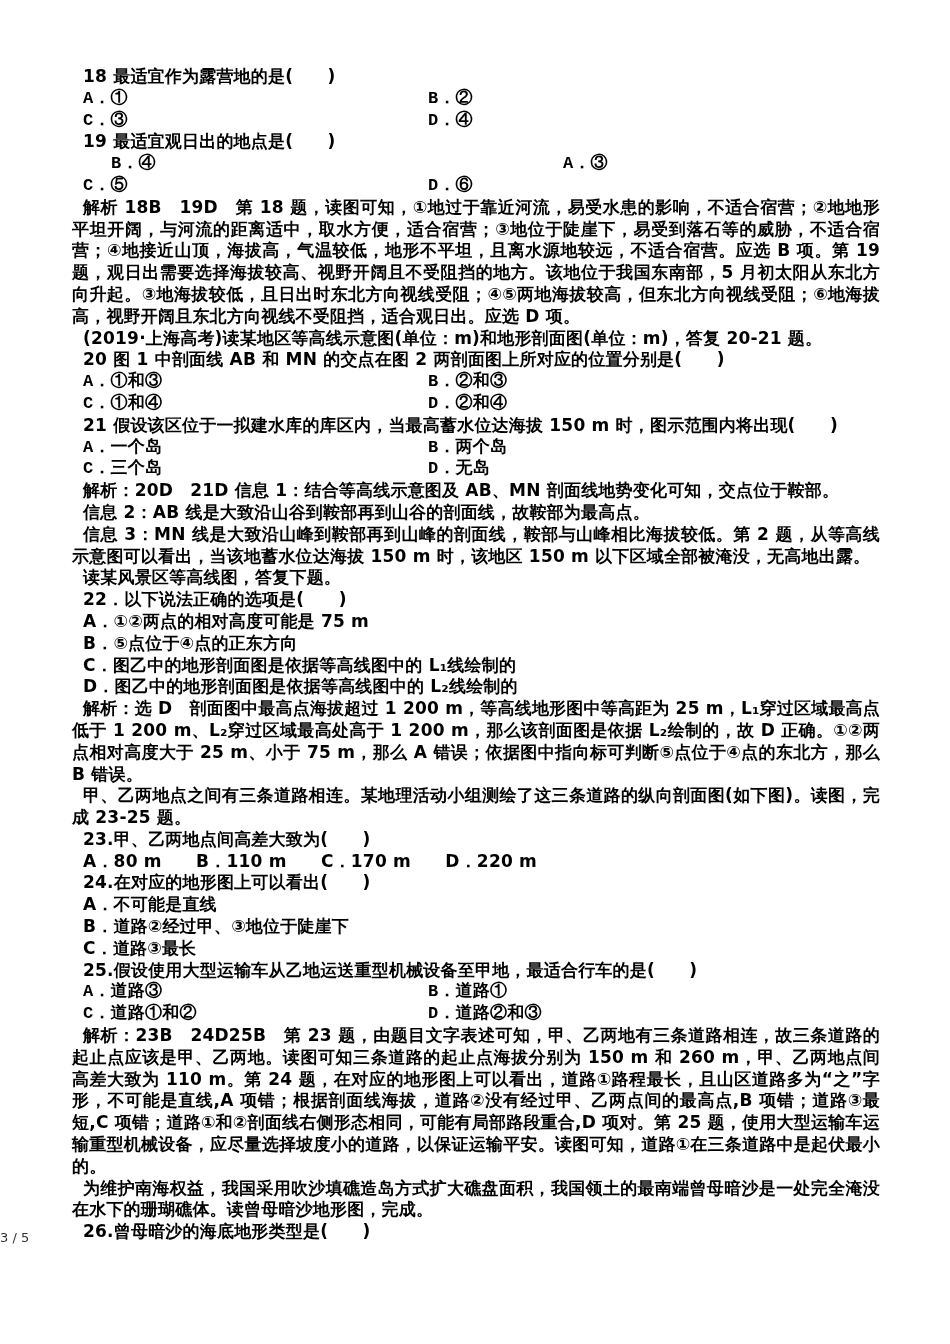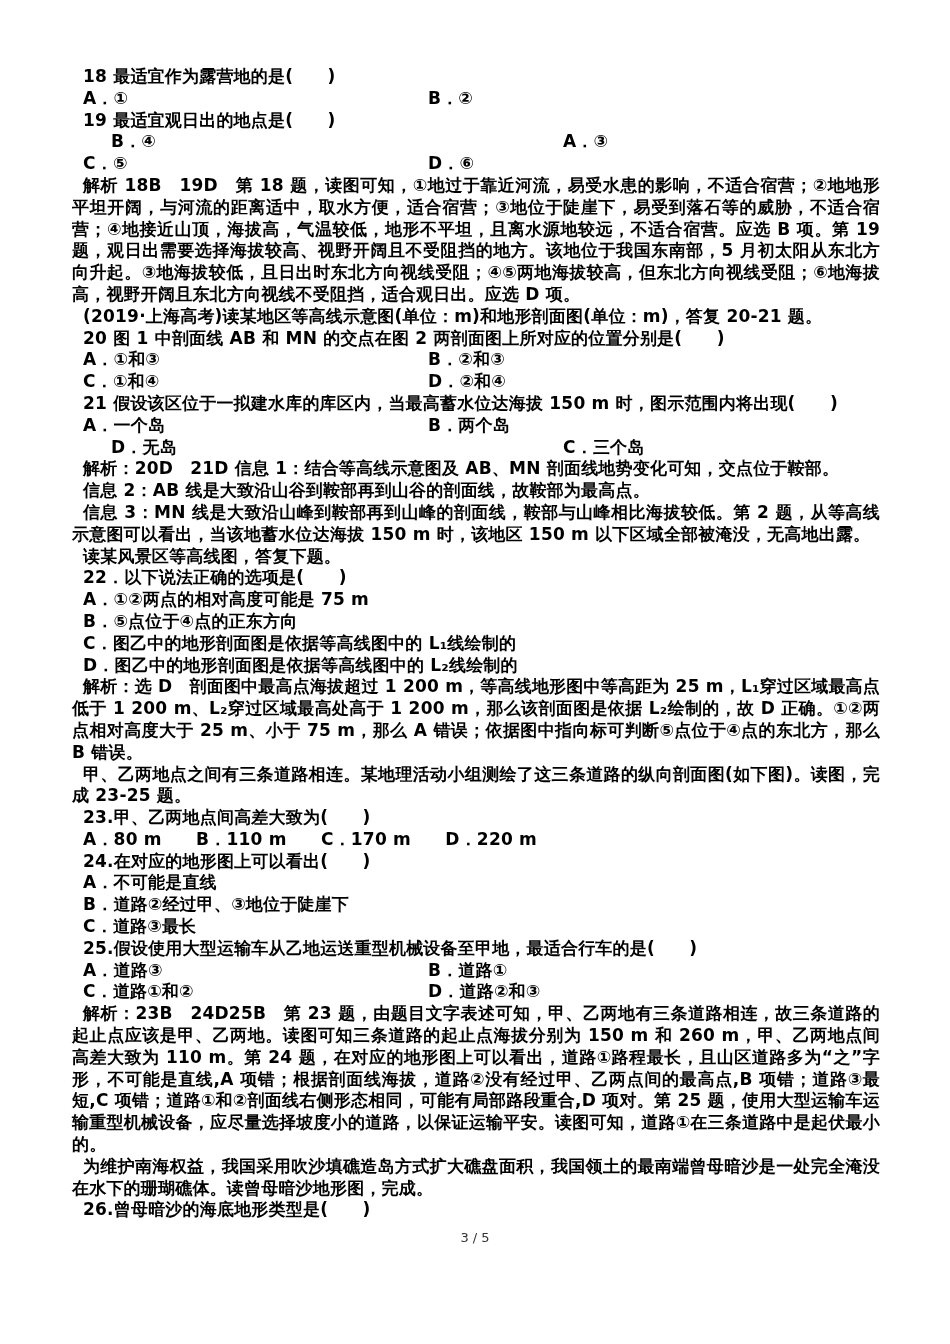--- a/index.html
+++ b/index.html
@@ -31,48 +31,53 @@
   .doc .opt1 {
     text-indent: 0.65em;
     margin: 0;
   }
   .doc .para {
     text-align: justify;
   }
   .opts2 {
     display: flex;
     padding-left: 11px;
+    font-family: Liberation Mono, monospace;
   }
   .opts2 .opt-left {
     flex: 0 0 317px;
   }
   .opts2 .opt-right {
     flex: 1 1 auto;
     margin-left: 28px;
   }
   .footer {
     position: absolute;
     top: 1230px;
     left: 0;
     width: 100%;
-    text-align: center;
+    text-align: left;
     font-size: 13px;
     font-weight: 400;
     color: #333333;
   }
 </style>
 </head>
 <body>
 
 <div class="page">
   <div class="doc">
       <div class="q">18 最适宜作为露营地的是(　　)</div>
       <div class="opts2">
         <span class="opt opt-left">A．①</span>
         <span class="opt opt-right">B．②</span>
+      </div>
+      <div class="opts2">
+        <span class="opt opt-left">C．③</span>
+        <span class="opt opt-right">D．④</span>
       </div>
       <div class="q">19 最适宜观日出的地点是(　　)</div>
       <div class="opts2">
         <span class="opt opt-right">B．④</span>
         <span class="opt opt-left">A．③</span>
       </div>
       <div class="opts2">
         <span class="opt opt-left">C．⑤</span>
         <span class="opt opt-right">D．⑥</span>
       </div>
@@ -86,22 +91,22 @@
       <div class="opts2">
         <span class="opt opt-left">C．①和④</span>
         <span class="opt opt-right">D．②和④</span>
       </div>
       <div class="q">21 假设该区位于一拟建水库的库区内，当最高蓄水位达海拔 150 m 时，图示范围内将出现(　　)</div>
       <div class="opts2">
         <span class="opt opt-left">A．一个岛</span>
         <span class="opt opt-right">B．两个岛</span>
       </div>
       <div class="opts2">
+        <span class="opt opt-left">C．三个岛</span>
         <span class="opt opt-right">D．无岛</span>
-        <span class="opt opt-left">C．三个岛</span>
       </div>
       <div class="para">解析：20D　21D 信息 1：结合等高线示意图及 AB、MN 剖面线地势变化可知，交点位于鞍部。</div>
       <div class="para">信息 2：AB 线是大致沿山谷到鞍部再到山谷的剖面线，故鞍部为最高点。</div>
       <div class="para">信息 3：MN 线是大致沿山峰到鞍部再到山峰的剖面线，鞍部与山峰相比海拔较低。第 2 题，从等高线示意图可以看出，当该地蓄水位达海拔 150 m 时，该地区 150 m 以下区域全部被淹没，无高地出露。</div>
       <div class="para">读某风景区等高线图，答复下题。</div>
       <div class="q">22．以下说法正确的选项是(　　)</div>
       <div class="opt1">A．①②两点的相对高度可能是 75 m</div>
       <div class="opt1">B．⑤点位于④点的正东方向</div>
       <div class="opt1">C．图乙中的地形剖面图是依据等高线图中的 L₁线绘制的</div>
       <div class="opt1">D．图乙中的地形剖面图是依据等高线图中的 L₂线绘制的</div>

